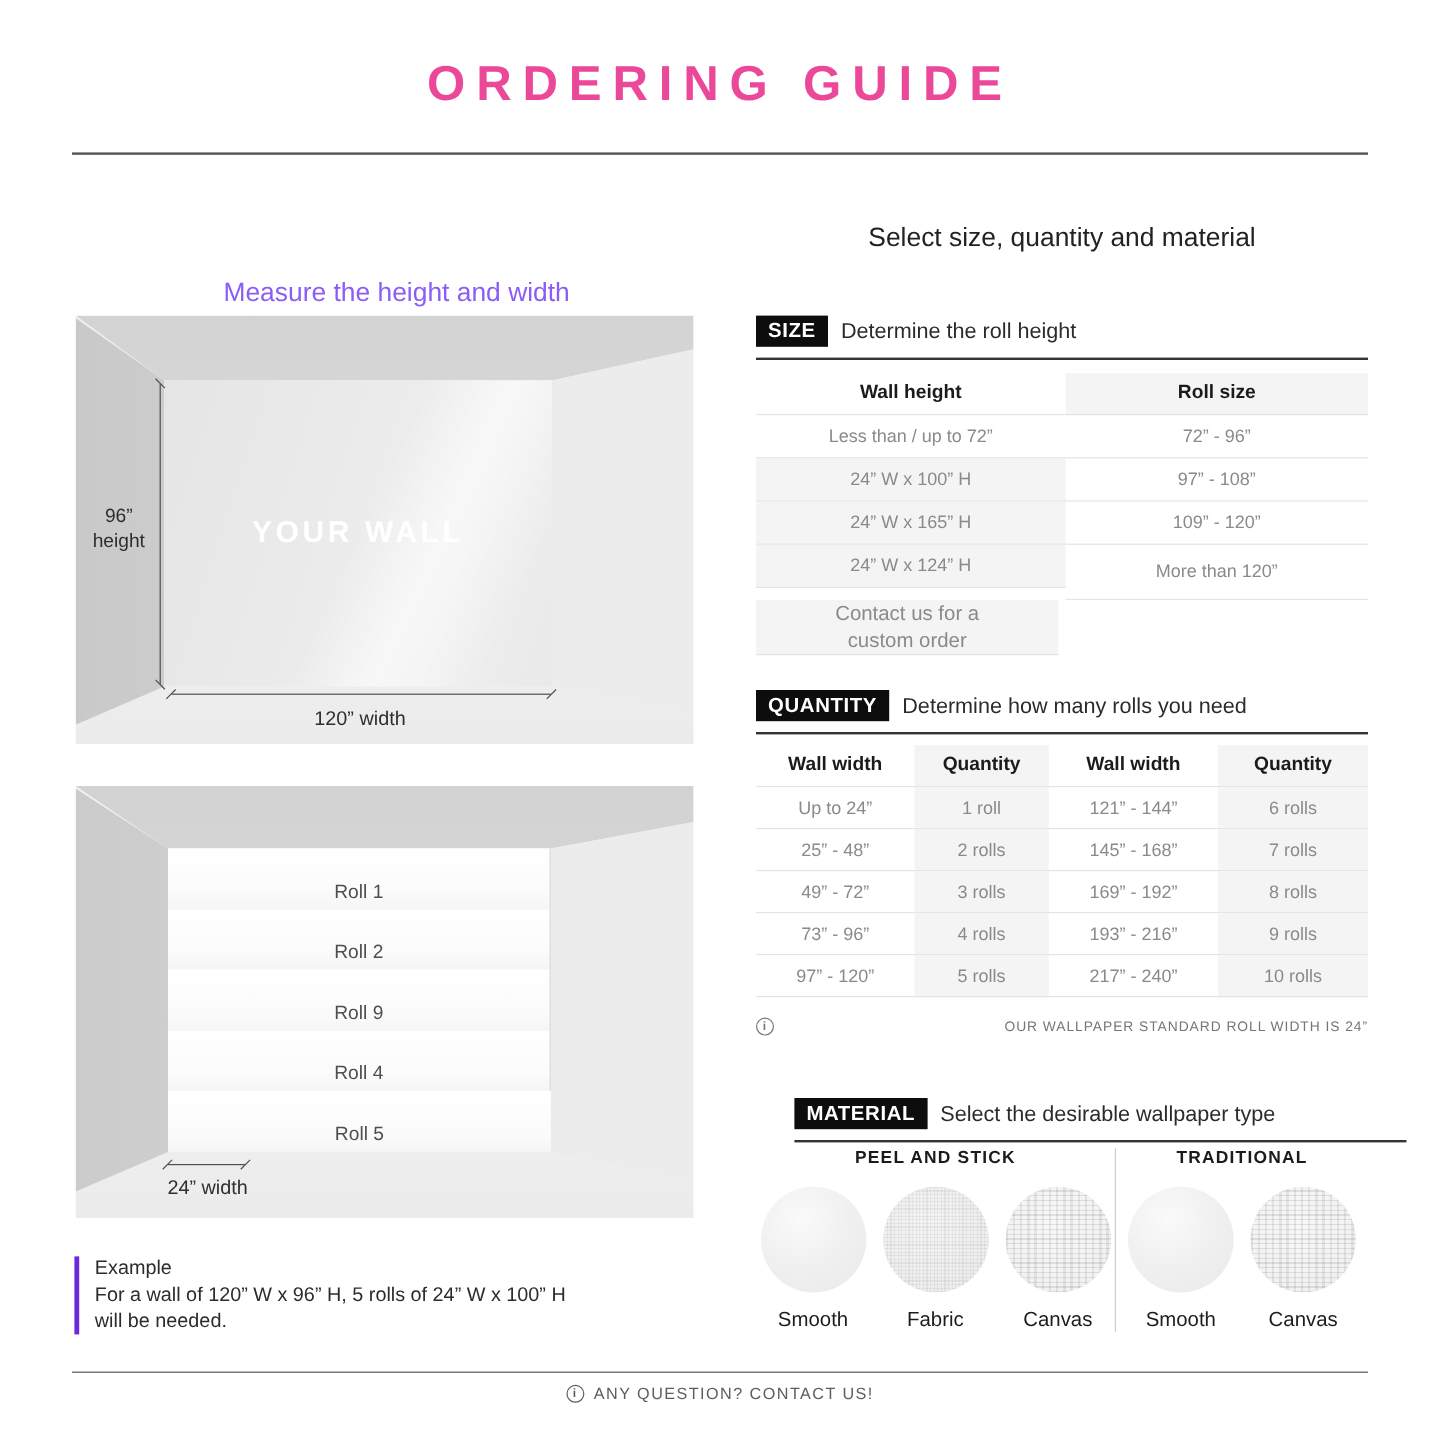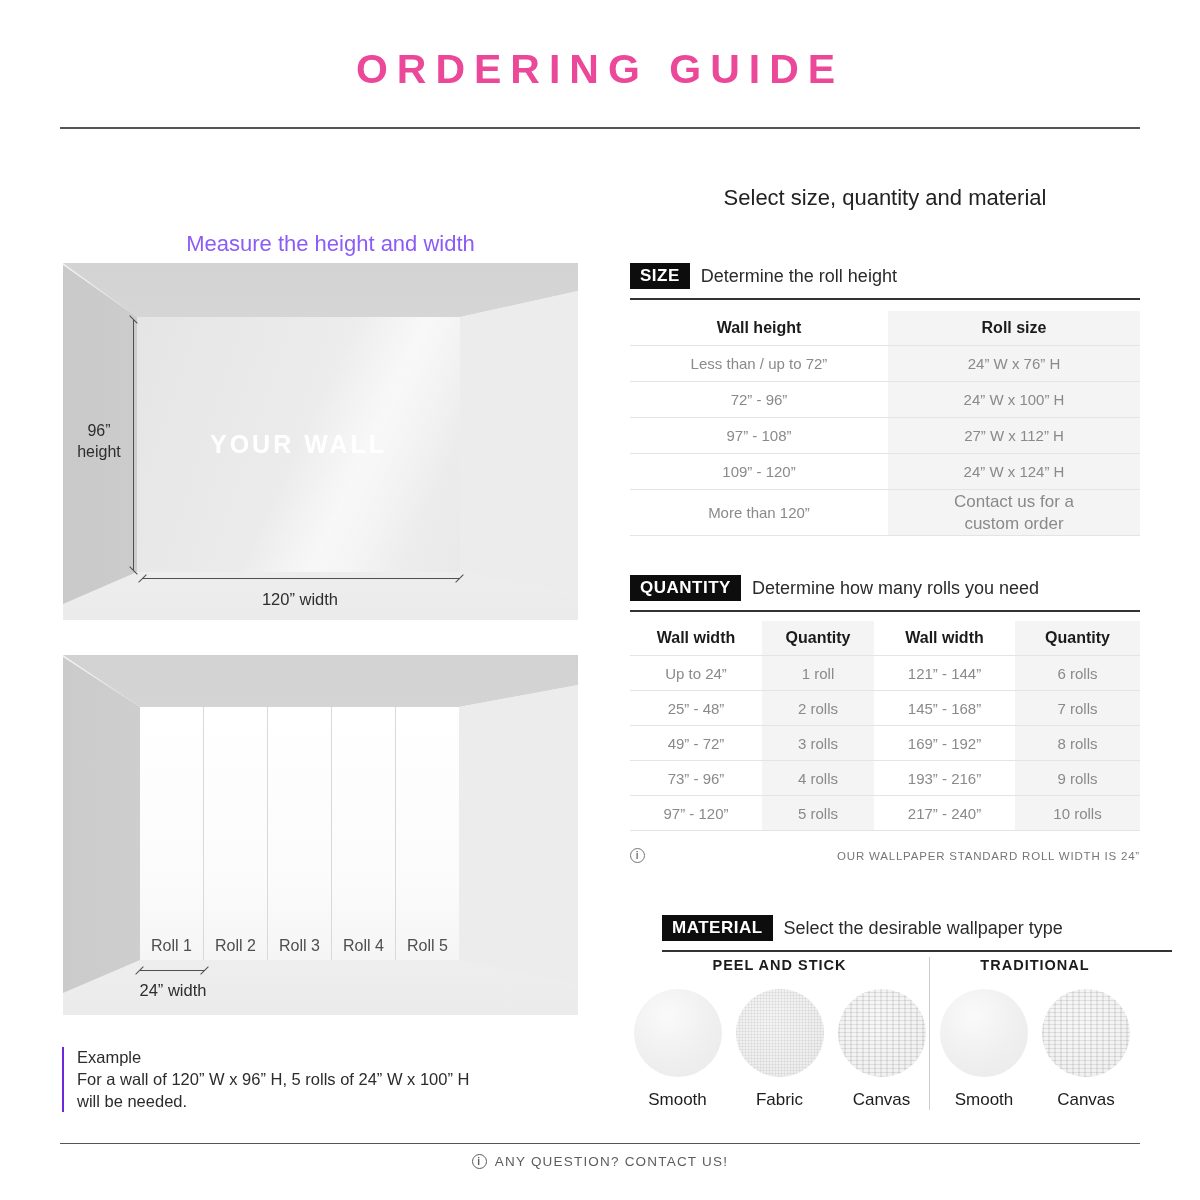--- a/index.html
+++ b/index.html
@@ -66,31 +66,31 @@
   .r1-hlabel { position:absolute; left:137px; top:327px; width:200px; text-align:center; font-size:16.5px; color:#2e2e2e; }
 
   .r2-ceiling { clip-path:polygon(0px 0px,515px 0px,515px 30px,396px 52px,77px 52px);
     background:linear-gradient(180deg,#d2d2d2,#e1e1e1); }
   .r2-leftwall { clip-path:polygon(0px 2px,77px 52px,77px 305px,0px 338px);
     background:linear-gradient(90deg,#cbcbcb,#dedede); }
   .r2-floor { clip-path:polygon(0px 338px,77px 305px,396px 305px,515px 331px,515px 360px,0px 360px);
     background:linear-gradient(180deg,#e1e1e1,#f3f3f3 55%,#ebebeb); }
   .r2-window { clip-path:polygon(396px 52px,515px 30px,515px 331px,396px 305px);
     background:linear-gradient(90deg,#cbcbcb 0px,#d7d7d7 10px,#eeeeee 13px,#ffffff 20px,#ffffff 50px,#dedede 52px,#ffffff 55px,#ffffff 86px,#dedede 88px,#ffffff 91px,#ffffff 112px,#ececec 118px); }
-  .r2-panels { position:absolute; left:77px; top:52px; width:319px; height:253px; display:flex; }
+  .r2-panels { position:absolute; left:77px; top:52px; width:319px; height:253px; display:flex;flex-direction:column; }
   .roll-panel { flex:1; background:linear-gradient(180deg,#ffffff,#fbfbfb 70%,#f5f5f5);
     border-right:1px solid #d9d9d9; display:flex; align-items:flex-end; justify-content:center; padding-bottom:5px; }
   .roll-panel:last-child { border-right:none; }
   .roll-label { font-size:16px; color:#4e4e4e; }
   .r2-hline { left:77px; top:315px; width:64px; }
   .r2-hlabel { position:absolute; left:45px; top:326px; width:130px; text-align:center; font-size:16.5px; color:#2e2e2e; }
 
   
   .example { position:absolute; top:1047px; left:62px; width:500px;
-    border-left:2px solid #6d28d9; padding-left:13px;
+    border-left:4px solid #6d28d9; padding-left:13px;
     font-size:16.5px; color:#2c2c2c; line-height:1.32; }
 
   
   .section-header { position:absolute; left:630px; width:510px; display:flex; align-items:center; gap:11px;
     border-bottom:2px solid #333; padding-bottom:9px; }
   .size-header { top:263px; } .quantity-header { top:575px; } .material-header { top:915px;margin-left:32px; }
   .section-label { background:#0d0d0d; color:#ffffff; font-size:17px; font-weight:700; letter-spacing:.5px; padding:3px 10px; }
   .section-desc { font-size:18px; color:#2b2b2b; }
 
   .grid-table { position:absolute; left:630px; width:510px; display:grid; }
@@ -172,21 +172,21 @@
     <div class="r-plane r2-floor"></div>
     <div class="r-plane r2-leftwall"></div>
     <div class="r2-panels">
       <div class="roll-panel">
           <span class="roll-label">Roll 1</span>
         </div>
       <div class="roll-panel">
           <span class="roll-label">Roll 2</span>
         </div>
       <div class="roll-panel">
-          <span class="roll-label">Roll 3</span>
+          <span class="roll-label">Roll 9</span>
         </div>
       <div class="roll-panel">
           <span class="roll-label">Roll 4</span>
         </div>
       <div class="roll-panel">
           <span class="roll-label">Roll 5</span>
         </div>
     </div>
     <div class="r-plane r2-window"></div>
     <div class="dim-hline r2-hline"></div>
@@ -203,25 +203,24 @@
 
   <div class="section-header size-header">
     <span class="section-label">SIZE</span>
     <span class="section-desc">Determine the roll height</span>
   </div>
   <div class="grid-table size-table">
     <div class="cell th">Wall height</div>
     <div class="cell th shade">Roll size</div>
 
     <div class="cell">Less than / up to 72”</div>
-    <div class="cell shade">24” W x 76” H</div>
     <div class="cell">72” - 96”</div>
     <div class="cell shade">24” W x 100” H</div>
     <div class="cell">97” - 108”</div>
-    <div class="cell shade">27” W x 112” H</div>
+    <div class="cell shade">24” W x 165” H</div>
     <div class="cell">109” - 120”</div>
     <div class="cell shade">24” W x 124” H</div>
     <div class="cell tall">More than 120”</div>
     <div class="cell tall shade small" style="max-width:252px; padding:0 50px;">Contact us for a custom order</div>
   </div>
 
   <div class="section-header quantity-header">
     <span class="section-label">QUANTITY</span>
     <span class="section-desc">Determine how many rolls you need</span>
   </div>

